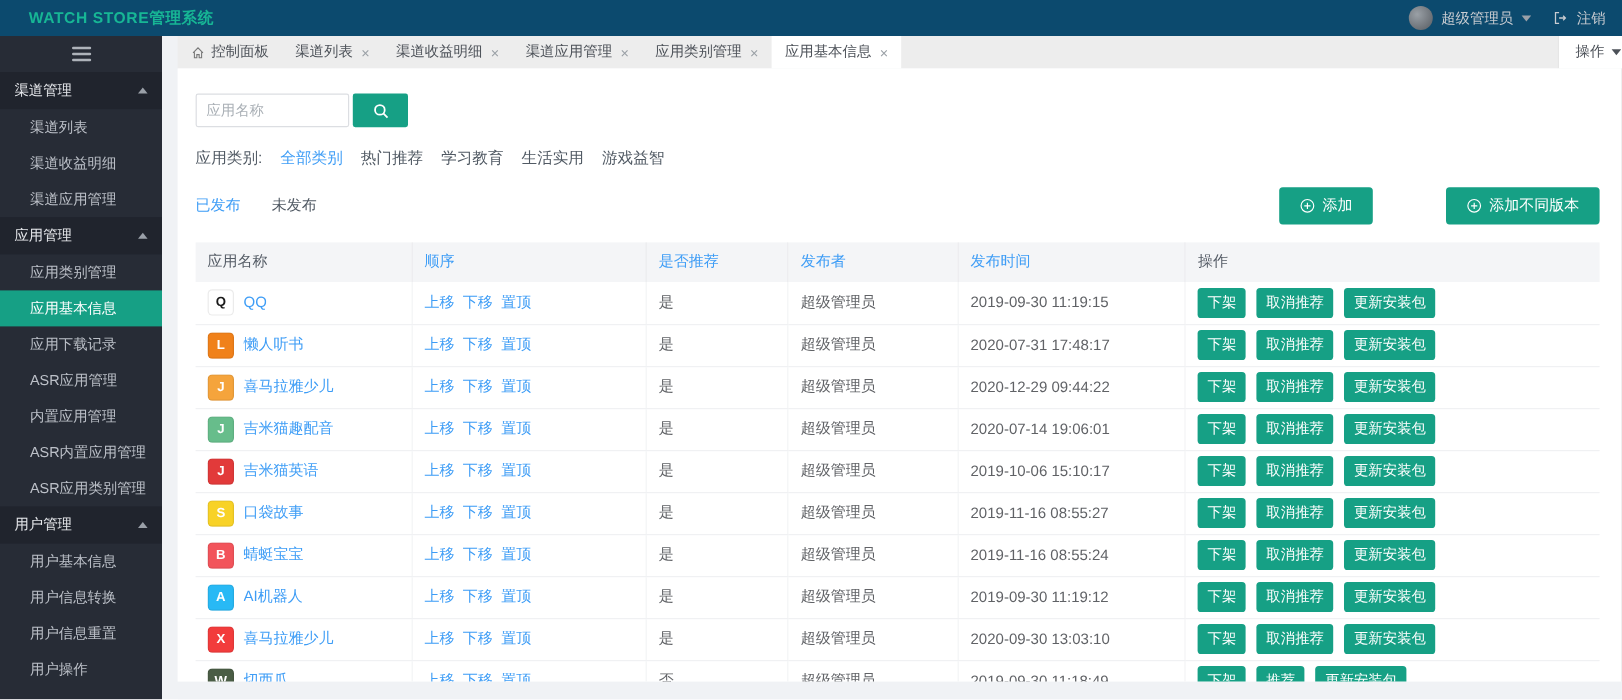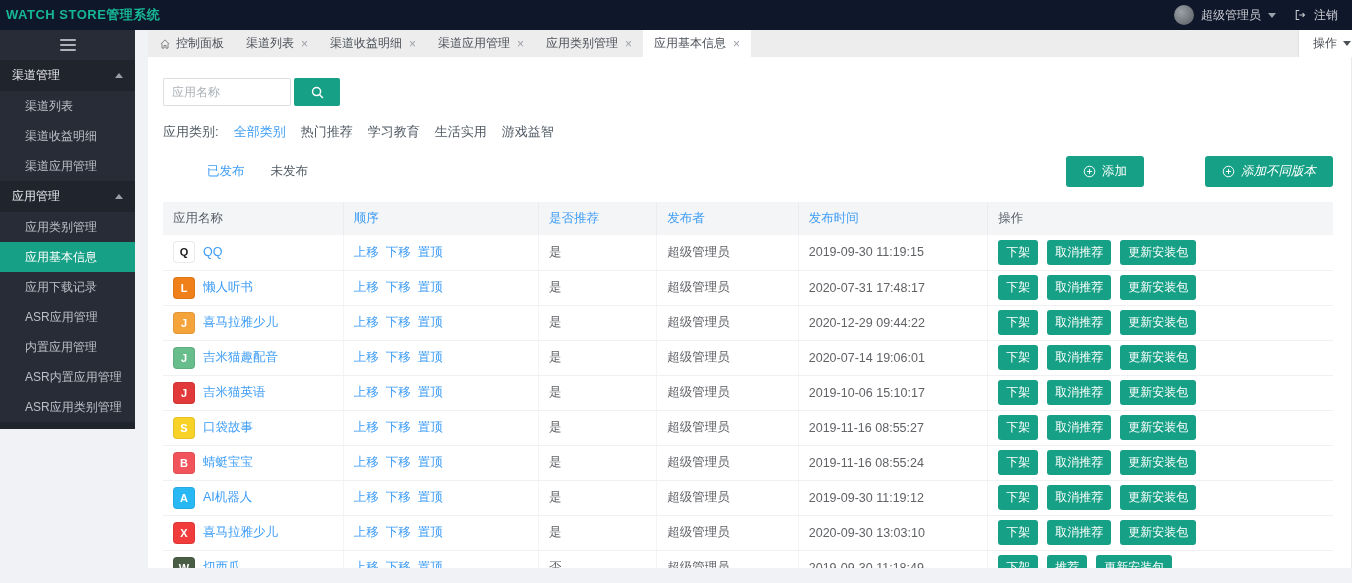--- a/index.html
+++ b/index.html
@@ -1,31 +1,31 @@
 <!DOCTYPE html>
 <html><head>
 <meta charset="utf-8">
 <style>
   * { margin:0; padding:0; box-sizing:border-box; }
   html,body { width:1352px; height:583px; font-family:"Liberation Sans","DejaVu Sans",sans-serif; }
   .page { position:relative; width:1352px; height:583px; overflow:hidden; background:#f0f2f5; }
 
   
-  .topbar { position:absolute; top:0; left:0; width:1352px; height:30px; background:#0f172a;
-            display:flex; align-items:center; justify-content:space-between; padding:0 14px 0 6px; }
+  .topbar { position:absolute; top:0; left:0; width:1352px; height:30px; background:#0c4a6e;
+            display:flex; align-items:center; justify-content:space-between; padding:0 14px 0 24px; }
   .brand { color:#17b695; font-size:13px; font-weight:bold; letter-spacing:.5px; }
   .topbar-right { display:flex; align-items:center; gap:18px; }
   .userbox { display:flex; align-items:center; gap:7px; cursor:pointer; }
   .avatar { width:20px; height:20px; border-radius:50%; background:radial-gradient(circle at 35% 35%, #9aa0a6, #565b61); }
   .username { color:#c9ccd1; font-size:12px; }
   .caret-down { width:0; height:0; border-left:4px solid transparent; border-right:4px solid transparent; border-top:5px solid #9aa0a8; display:inline-block; }
   .logout { display:flex; align-items:center; gap:8px; color:#c9ccd1; font-size:12px; cursor:pointer; }
 
   
-  .sidebar { position:absolute; top:30px; left:0; width:135px; height:399px; background:#272c36; overflow:hidden; }
+  .sidebar { position:absolute; top:30px; left:0; width:135px; height:553px; background:#272c36; overflow:hidden; }
   .hamburger { height:30px; display:flex; flex-direction:column; justify-content:center; align-items:center; gap:3px; cursor:pointer; }
   .hamburger i { display:block; width:16px; height:2px; background:#aeb3ba; border-radius:1px; }
   .nav-group-header { height:31px; background:#20242d; color:#e6e8ec; font-size:12px;
             display:flex; align-items:center; justify-content:space-between; padding:0 12px; cursor:pointer; }
   .caret-up { width:0; height:0; border-left:4px solid transparent; border-right:4px solid transparent; border-bottom:5px solid #9aa0a8; }
   .nav-item { height:30px; line-height:30px; padding-left:25px; color:#bcc0c8; font-size:12px; cursor:pointer; }
   .nav-item.active { background:#16a085; color:#ffffff; }
 
   
   .main { position:absolute; top:30px; left:148px; width:1217px; height:553px; display:flex; flex-direction:column; }
@@ -46,27 +46,27 @@
   .search-input::placeholder { color:#aab0b6; }
   .search-btn { width:46px; height:28px; margin-left:3px; background:#16a085; border:none; border-radius:2px; cursor:pointer;
                 display:flex; align-items:center; justify-content:center; }
 
   
   .category-row { margin-top:17px; display:flex; align-items:center; gap:15px; font-size:13px; color:#515a64; }
   .cat-link { cursor:pointer; color:#515a64; }
   .cat-link.active { color:#3e9df6; }
 
   
-  .status-row { margin-top:15px; display:flex; align-items:center; font-size:12.5px;margin-left:44px; }
+  .status-row { margin-top:15px; display:flex; align-items:center; font-size:12.5px; }
   .status-tab { margin-right:26px; cursor:pointer; color:#515a64; }
   .status-tab.active { color:#3e9df6; }
   .add-btn { display:flex; align-items:center; gap:6px; background:#16a085; color:#fff; border:none; border-radius:3px;
              font-size:12.5px; padding:7px 17px; cursor:pointer; font-family:inherit; }
   .add-btn.first { margin-left:auto; }
-  .add-btn.second { margin-left:61px;font-style:italic; }
+  .add-btn.second { margin-left:61px; }
 
   
   table { width:100%; margin-top:15px; border-collapse:collapse; font-size:12.5px; table-layout:fixed; }
   col.c-name{width:15.4%} col.c-order{width:16.7%} col.c-rec{width:10.1%} col.c-pub{width:12.1%} col.c-time{width:16.2%} col.c-ops{width:29.5%}
   thead th { background:#f4f5f7; height:33px; text-align:left; font-weight:normal; padding:0 10px; color:#555c66;
              border-right:1px solid #ececee; }
   thead th:last-child { border-right:none; }
   thead th.sortable { color:#3e9df6; cursor:pointer; }
   tbody td { height:35px; border-bottom:1px solid #f0f1f3; border-right:1px solid #f3f4f6; padding:0 10px; color:#606266; }
   tbody td:last-child { border-right:none; }

